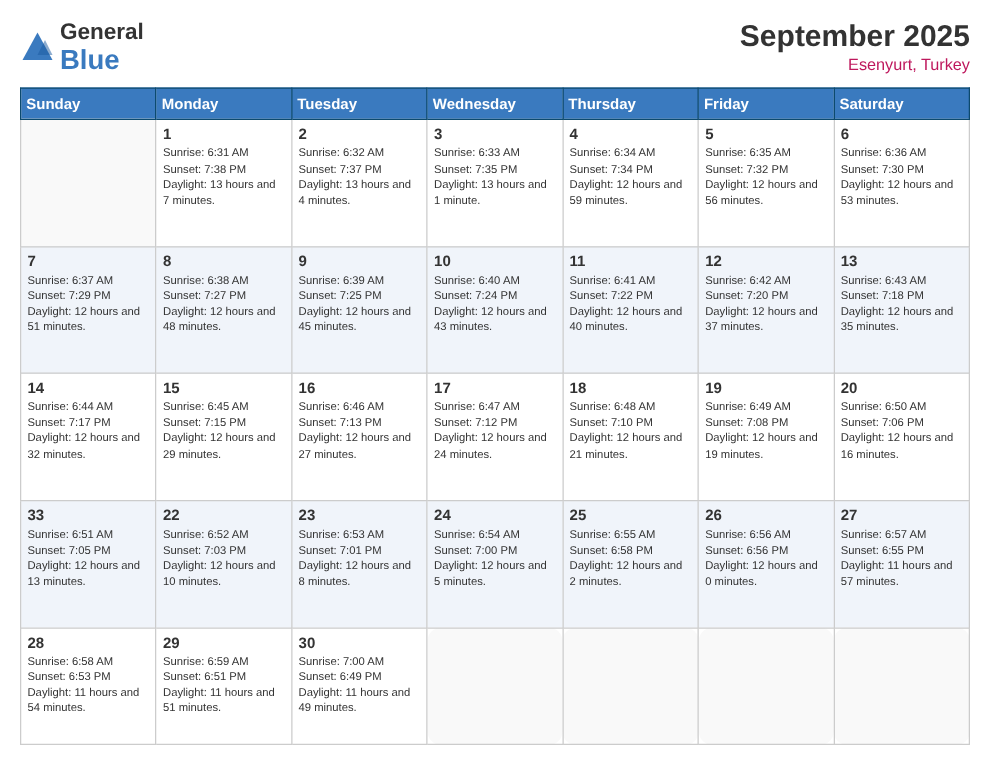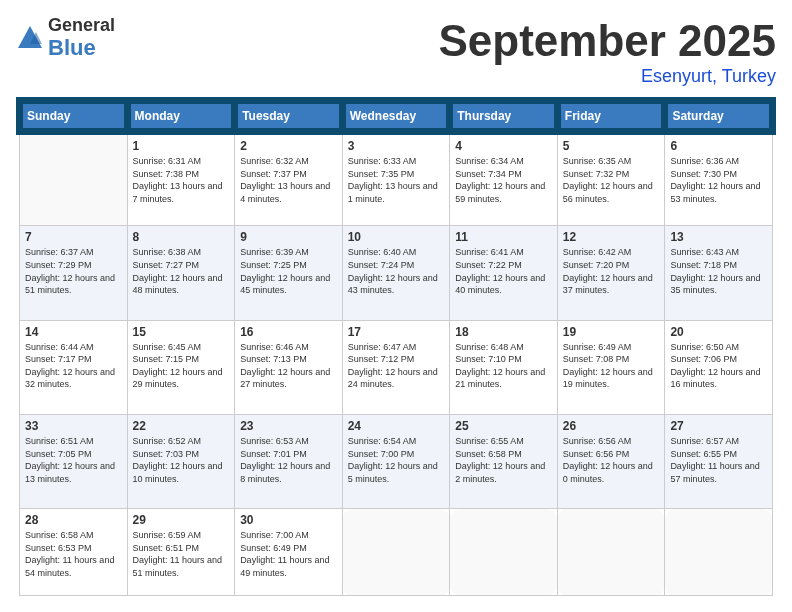--- a/index.html
+++ b/index.html
@@ -44,43 +44,43 @@
     }
     .logo-icon {
       width: 28px;
       height: 28px;
       margin-right: 4px;
     }
     .title-block {
       text-align: right;
     }
     .month-title {
-      font-size: 44px;
+      font-size: 24px;
       font-weight: bold;
       color: #333;
     }
     .subtitle {
-      font-size: 18px;
-      color: #1d4ed8;
+      font-size: 13px;
+      color: #be185d;
     }
     .calendar {
       flex: 1;
       border: 1px solid #ccc;
       border-collapse: collapse;
       width: 100%;
       table-layout: fixed;
     }
     .calendar thead tr th {
       background: #3a7abf;
       color: #fff;
       font-size: 12px;
       font-weight: bold;
       padding: 5px 4px;
       text-align: left;
-      border: 7px solid #0c4a6e;
+      border: 1px solid #0c4a6e;
     }
     .calendar tbody tr td {
       border: 1px solid #ccc;
       vertical-align: top;
       padding: 4px 5px;
       font-size: 9.5px;
       color: #333;
       height: 82px;
     }
     .calendar tbody tr:last-child td {

